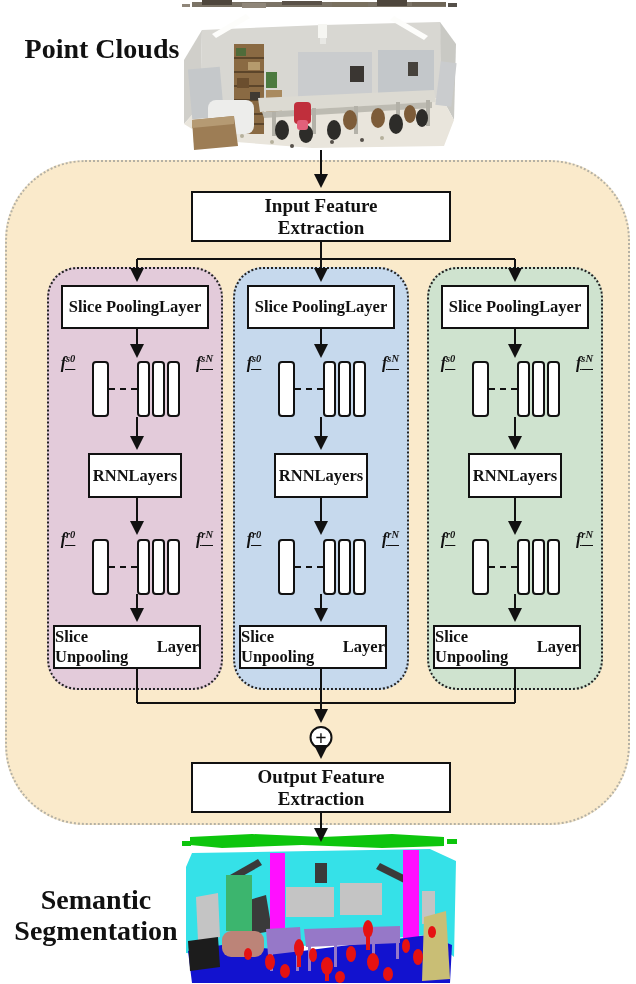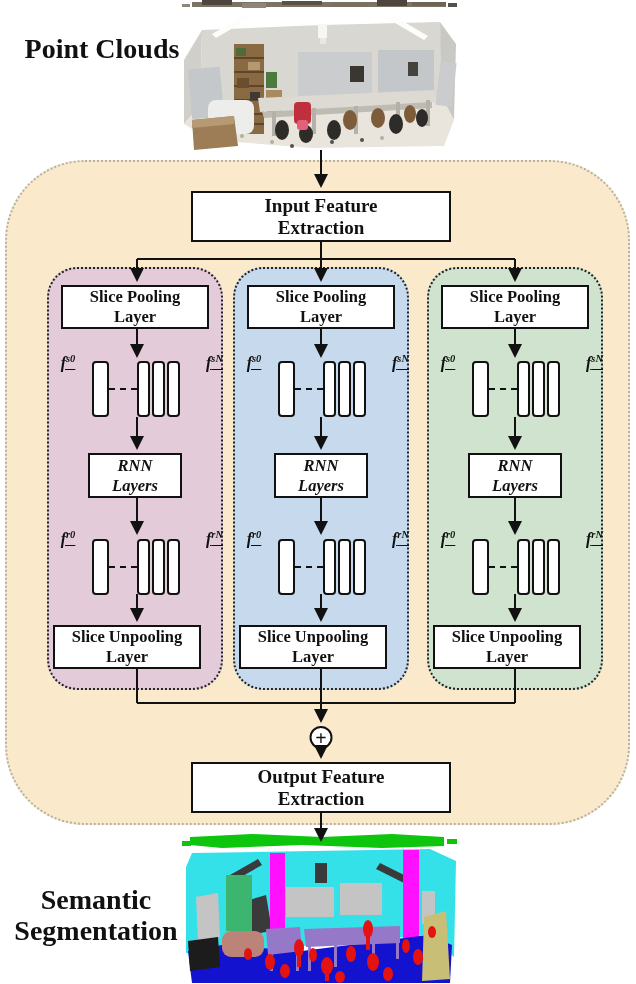--- a/index.html
+++ b/index.html
@@ -11,36 +11,36 @@
   .container{position:absolute;left:5px;top:160px;width:625px;height:665px;box-sizing:border-box;
              border:2px dotted #b5b1a4;border-radius:80px;}
   .io-box{position:absolute;left:191px;width:260px;height:51px;box-sizing:border-box;background:#fff;
           border:2px solid #111;display:flex;flex-direction:column;align-items:center;justify-content:center;
           font-weight:bold;font-size:19px;line-height:22px;text-align:center;z-index:3;}
   #in-box{top:191px;} #out-box{top:762px;}
   .branch{position:absolute;top:267px;width:176px;height:423px;box-sizing:border-box;
           border:2px dotted #222;border-radius:30px;z-index:2;}
   .b1{left:47px}.b2{left:233px}.b3{left:427px}
   .wbox{position:absolute;background:#fff;border:2px solid #111;box-sizing:border-box;
-        display:flex;flex-direction:column;align-items:center;justify-content:center;
+        display:flex;flex-direction:row;align-items:center;justify-content:center;
         font-weight:bold;font-size:16.5px;line-height:20px;text-align:left;}
   .pool{left:12px;top:16px;width:148px;height:44px;}
-  .rnn{left:39px;top:184px;width:94px;height:45px;font-style:italic;}
+  .rnn{left:39px;top:184px;width:94px;height:45px;}
   .unpool{left:4px;top:356px;width:148px;height:44px;}
   .bar{position:absolute;width:17px;height:56px;box-sizing:border-box;background:#fff;
        border:2px solid #111;border-radius:4px;}
   .bar.single{left:43px}
   .bar.g1{left:88px;width:13px}.bar.g2{left:103px;width:13px}.bar.g3{left:118px;width:13px}
   .bar.s{top:92px}.bar.r{top:270px}
   .dash{position:absolute;left:60px;width:28px;border-top:2.5px dashed #111;}
   .dash.s{top:119px}.dash.r{top:297px}
   .feat{position:absolute;font-style:italic;font-weight:bold;font-size:16px;text-decoration:underline;}
   .feat sup{font-size:10.5px;}
   .feat.fl{left:2px;width:34px;text-align:center}
-  .feat.fr{left:137px;width:37px;text-align:right}
+  .feat.fr{left:137px;width:37px;text-align:center}
   .feat.s{top:84px}.feat.r{top:260px}
   .overlay{position:absolute;left:0;top:0;z-index:4;pointer-events:none;}
   .pcimg{position:absolute;left:182px;top:0px;z-index:1;}
   .segimg{position:absolute;left:182px;top:833px;z-index:1;}
 </style>
 </head>
 <body>
 
 <div class="canvas">
 

